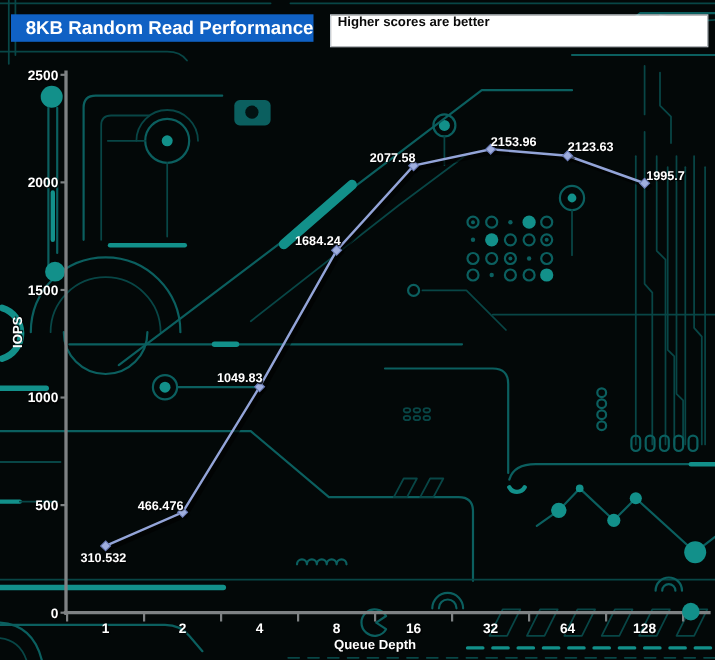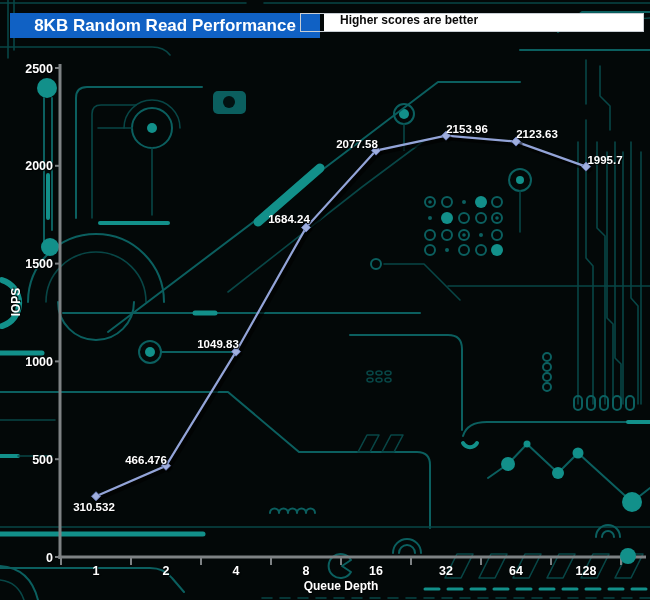--- a/index.html
+++ b/index.html
@@ -16,27 +16,27 @@
   .sd{stroke:var(--trace-dim);stroke-width:1.6;fill:none;stroke-linecap:round;stroke-linejoin:round;}
   .sb{stroke:var(--trace-bright);fill:none;stroke-linecap:round;stroke-linejoin:round;}
   .ft{fill:var(--trace-teal);stroke:none;}
   .fb{fill:var(--trace-bright);stroke:none;}
   .hole{fill:#021212;stroke:none;}
   #chart text{fill:var(--label-white);text-shadow:1px 1px 1px #000;}
   #chart .tick{font:bold 12.5px "Liberation Sans",sans-serif;}
   #chart .axis-title{font:bold 12px "Liberation Sans",sans-serif;}
   #chart .point-label{font:bold 11.5px "Liberation Sans",sans-serif;}
   #header{position:absolute;left:0;top:0;width:650px;z-index:2;}
-  #title-bar{position:absolute;left:10px;top:13px;width:310px;height:25px;background:var(--header-blue);
-    color:#fff;font-weight:bold;font-size:17px;line-height:25px;text-align:center;}
+  #title-bar{position:absolute;left:10px;top:13px;width:275px;height:25px;background:var(--header-blue);
+    color:#fff;font-weight:bold;font-size:17px;line-height:25px;text-align:right;}
   #legend-box{position:absolute;left:300px;top:13px;width:342px;border:1px solid #c8ced4;}
   #legend-title{background:var(--header-blue);color:#fff;font-weight:bold;font-size:12px;
     line-height:16px;height:16px;padding-left:6px;}
   #legend-note{background:var(--header-note-bg);color:var(--header-note-text);font-weight:bold;
-    font-size:12px;line-height:13px;height:17px;padding-left:16px;margin-left:23px;}
+    font-size:12px;line-height:13px;height:28px;padding-left:6px;}
 </style>
 </head>
 <body>
 
 <div id="stage">
 
   <svg id="bg" viewBox="0 0 650 600" aria-hidden="true">
     <g>
       <path class="sd" d="M0,3 H246 M264,3 H650"></path>
       <path class="sd" d="M8,0 V58 M14,0 V50"></path>

